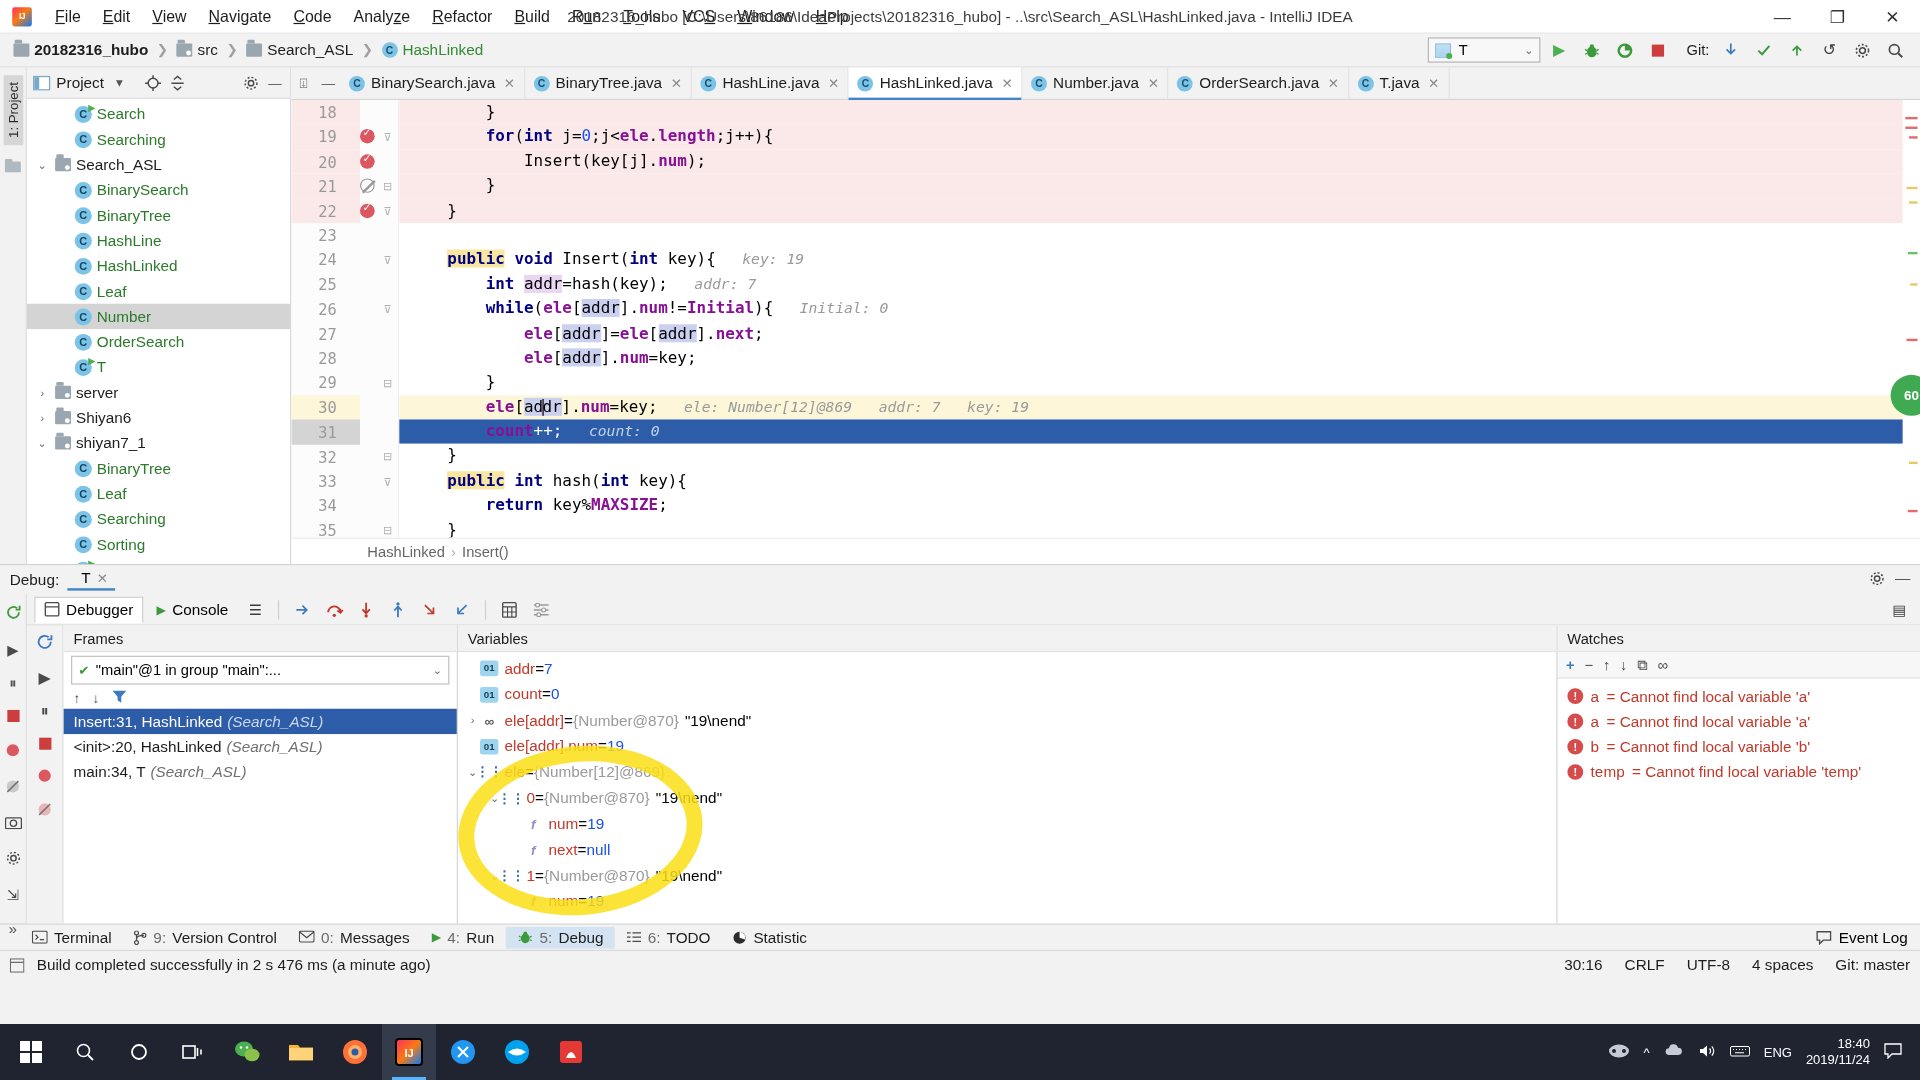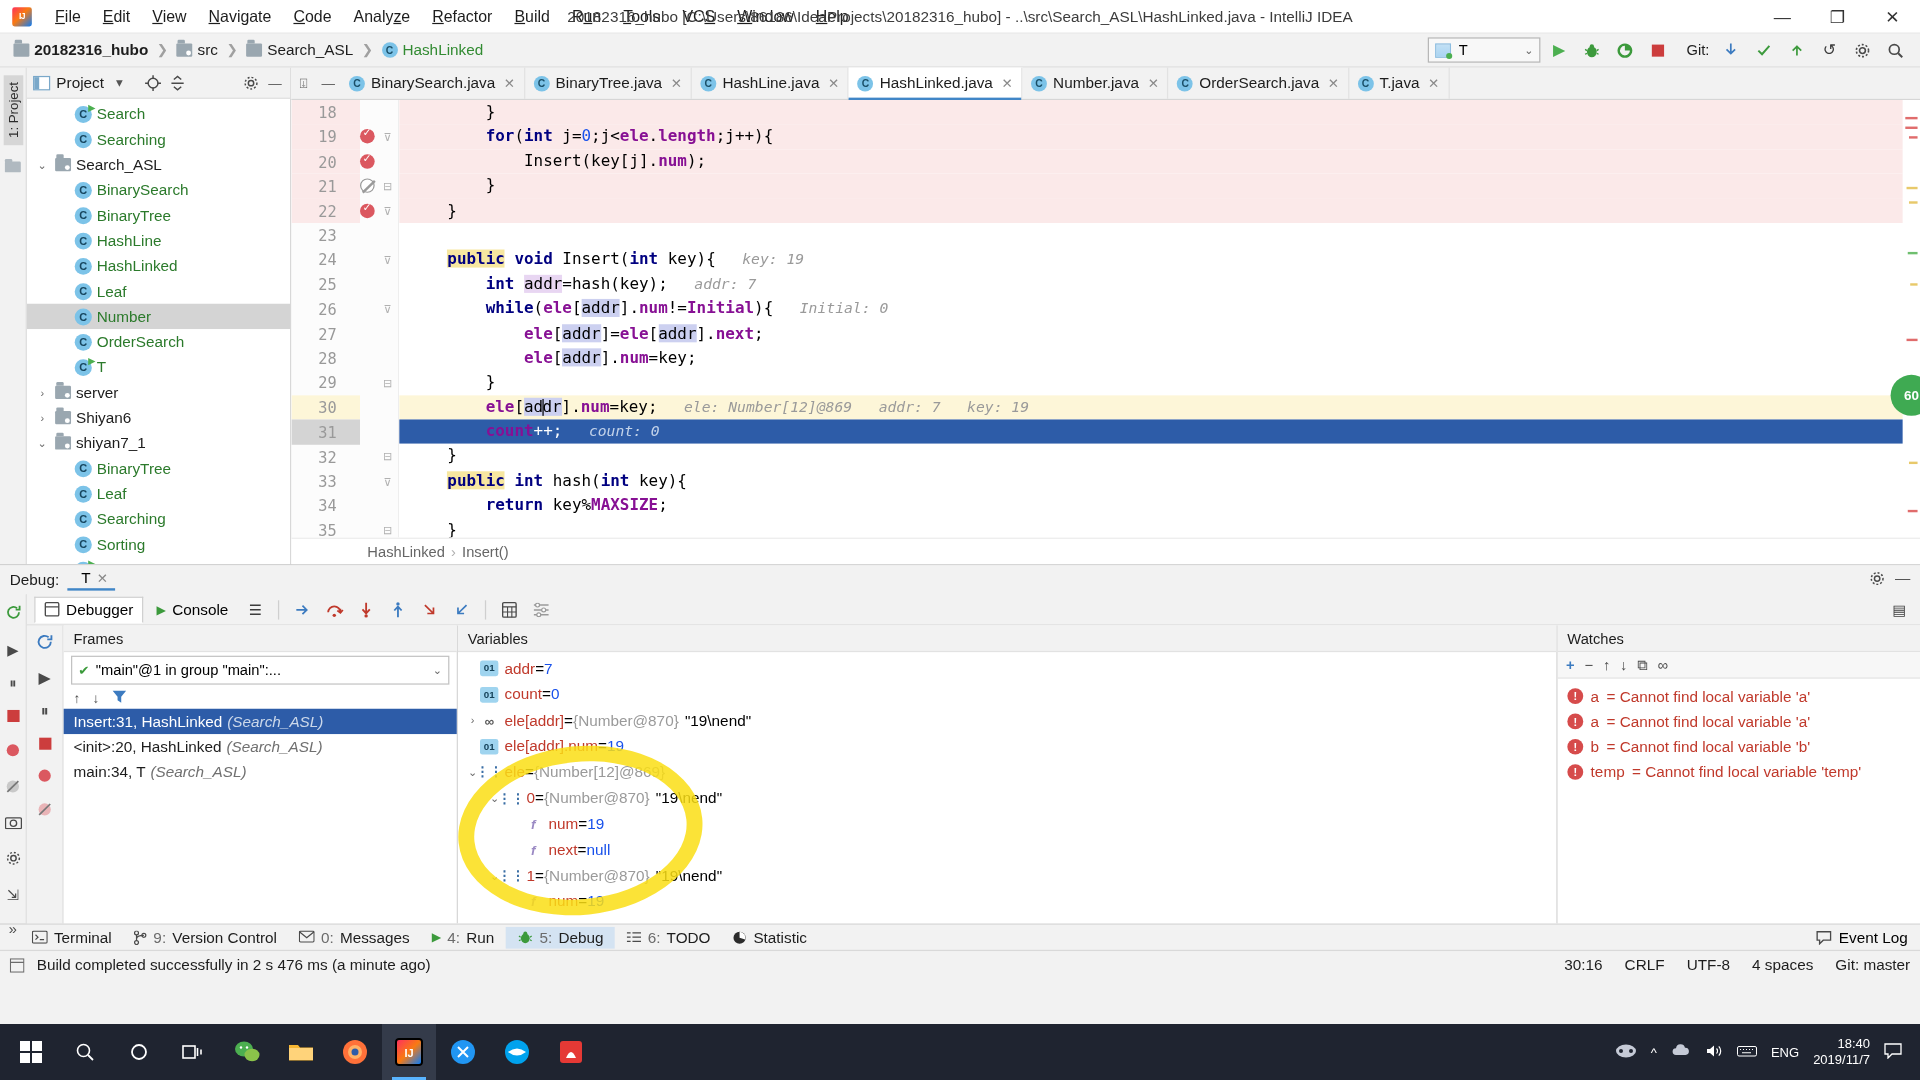--- a/index.html
+++ b/index.html
@@ -1247,21 +1247,21 @@
     </span>
     <span>
       <svg width="20" height="14" viewBox="0 0 20 14">
             <rect x="0.5" y="2.5" width="19" height="9.5" rx="1.5" fill="none" stroke="#fff"></rect>
             <path d="M3 5.5 h1 M6 5.5 h1 M9 5.5 h1 M12 5.5 h1 M15 5.5 h1 M5 8.8 h9" stroke="#fff" stroke-width="1.1"></path>
           </svg>
     </span>
     <span>ENG</span>
     <span class="clock">
       <span>18:40</span>
-      <span>2019/11/7</span>
+      <span>2019/11/24</span>
     </span>
     <span>
       <svg width="18" height="16" viewBox="0 0 18 16">
             <path d="M1 1 h16 v10 h-9 l-4 4 v-4 h-3z" fill="none" stroke="#fff" stroke-width="1.3"></path>
           </svg>
     </span>
   </div>
 </div>
 </div>
 

